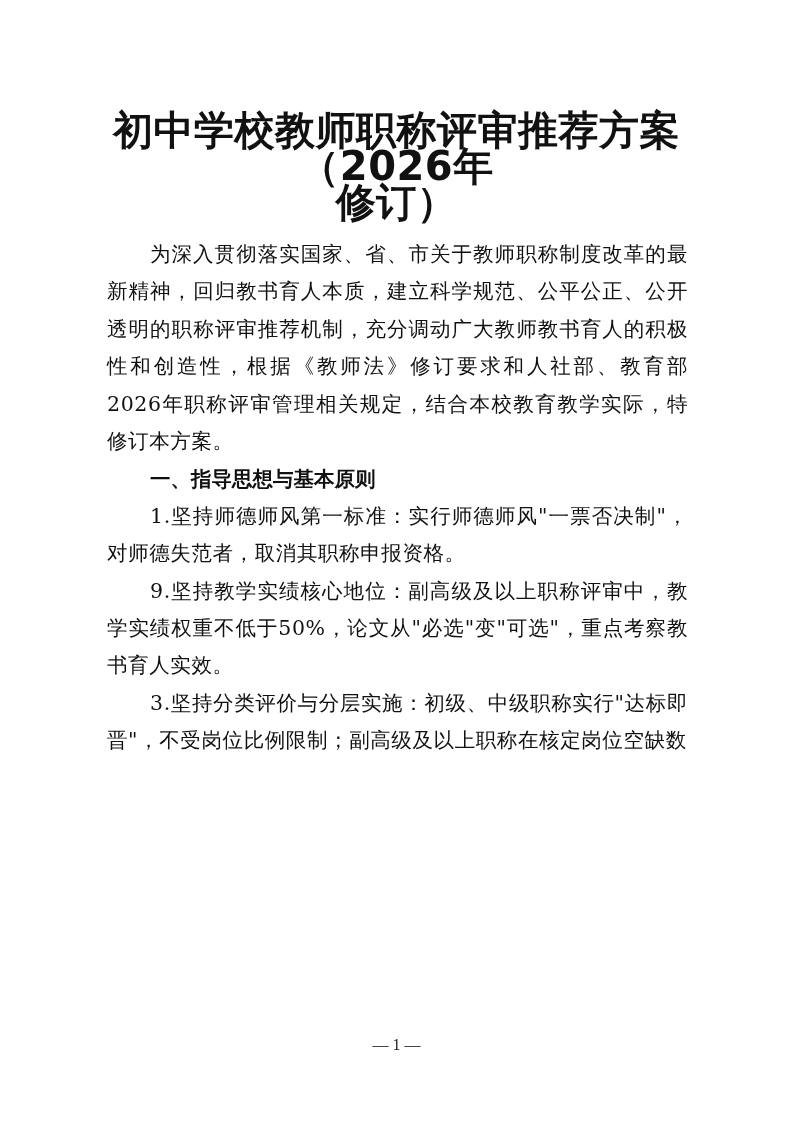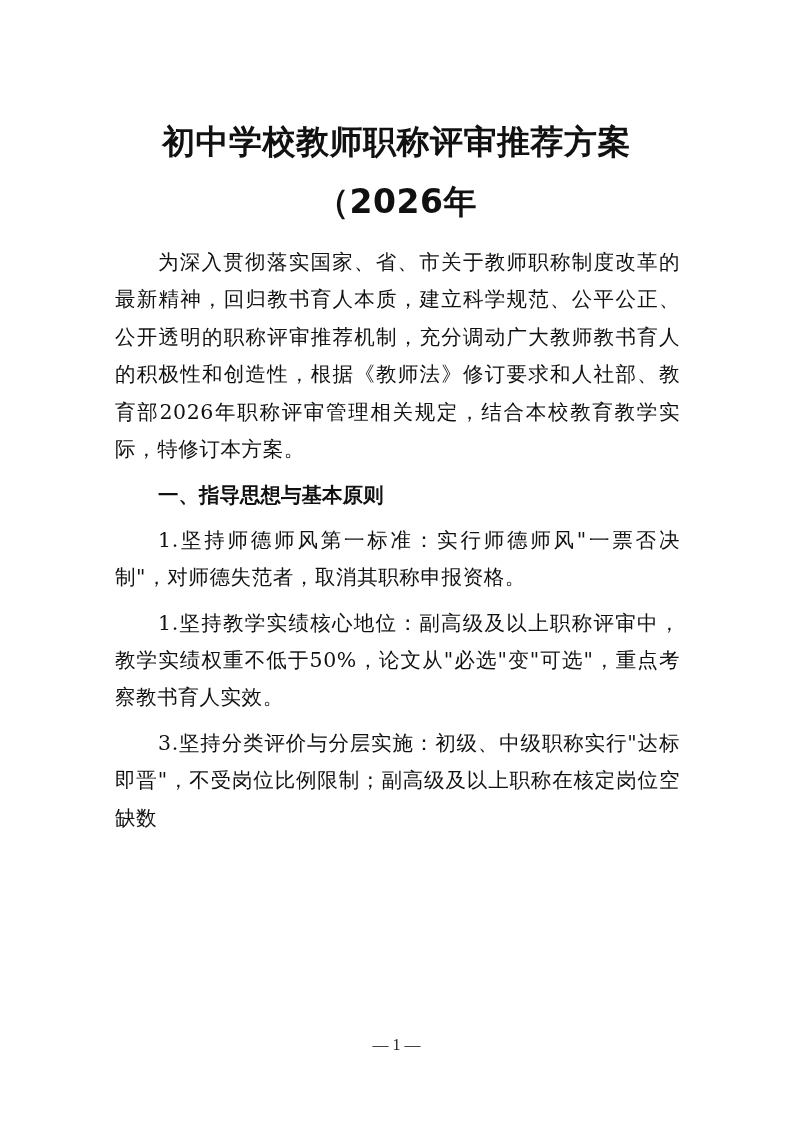--- a/index.html
+++ b/index.html
@@ -23,38 +23,38 @@
     background: #ffffff;
   }
   .title {
     position: absolute;
     left: 100px;
     width: 593px;
     top: 112px;
     text-align: center;
     font-family: "DejaVu Sans", "Liberation Sans", sans-serif;
     font-weight: bold;
-    font-size: 33px;
-    line-height: 60px;
+    font-size: 40px;
+    line-height: 36px;
     letter-spacing: 0.5px;
     color: #111;
   }
   .body {
     position: absolute;
     left: 107px;
     top: 236px;
     width: 581px;
     font-size: 20.5px;
     line-height: 37.4px;
     letter-spacing: 0.6px;
     text-align: justify;
     font-family: "DejaVu Serif", "Liberation Serif", serif;
   }
   .body p {
-    margin: 8px;
+    margin: 0;
     text-indent: 43px;
   }
   .body .h1 {
     font-family: Liberation Sans, sans-serif;
     font-weight: bold;
     letter-spacing: 0;
   }
   .body .h2 {
     font-family: "DejaVu Sans", "Liberation Sans", sans-serif;
     letter-spacing: 1.5px;
@@ -70,24 +70,25 @@
     color: #222;
     font-family: "Liberation Serif", "DejaVu Serif", serif;
   }
 </style>
 </head>
 <body>
 
 <div class="page">
   <div class="title">
     <div>初中学校教师职称评审推荐方案（2026年</div>
+    <div>修订）</div>
   </div>
 
   <div class="body">
     <p>为深入贯彻落实国家、省、市关于教师职称制度改革的最新精神，回归教书育人本质，建立科学规范、公平公正、公开透明的职称评审推荐机制，充分调动广大教师教书育人的积极性和创造性，根据《教师法》修订要求和人社部、教育部2026年职称评审管理相关规定，结合本校教育教学实际，特修订本方案。</p>
     <p class="h1">一、指导思想与基本原则</p>
     <p>1.坚持师德师风第一标准：实行师德师风"一票否决制"，对师德失范者，取消其职称申报资格。</p>
-    <p>1.坚持教学实绩核心地位：副高级及以上职称评审中，教学实绩权重不低于50%，论文从"必选"变"可选"，重点考察教书育人实效。</p>
+    <p>9.坚持教学实绩核心地位：副高级及以上职称评审中，教学实绩权重不低于50%，论文从"必选"变"可选"，重点考察教书育人实效。</p>
     <p>3.坚持分类评价与分层实施：初级、中级职称实行"达标即晋"，不受岗位比例限制；副高级及以上职称在核定岗位空缺数</p>
   </div>
 
   <div class="footer">— 1 —</div>
 </div>
 
 </body></html>

